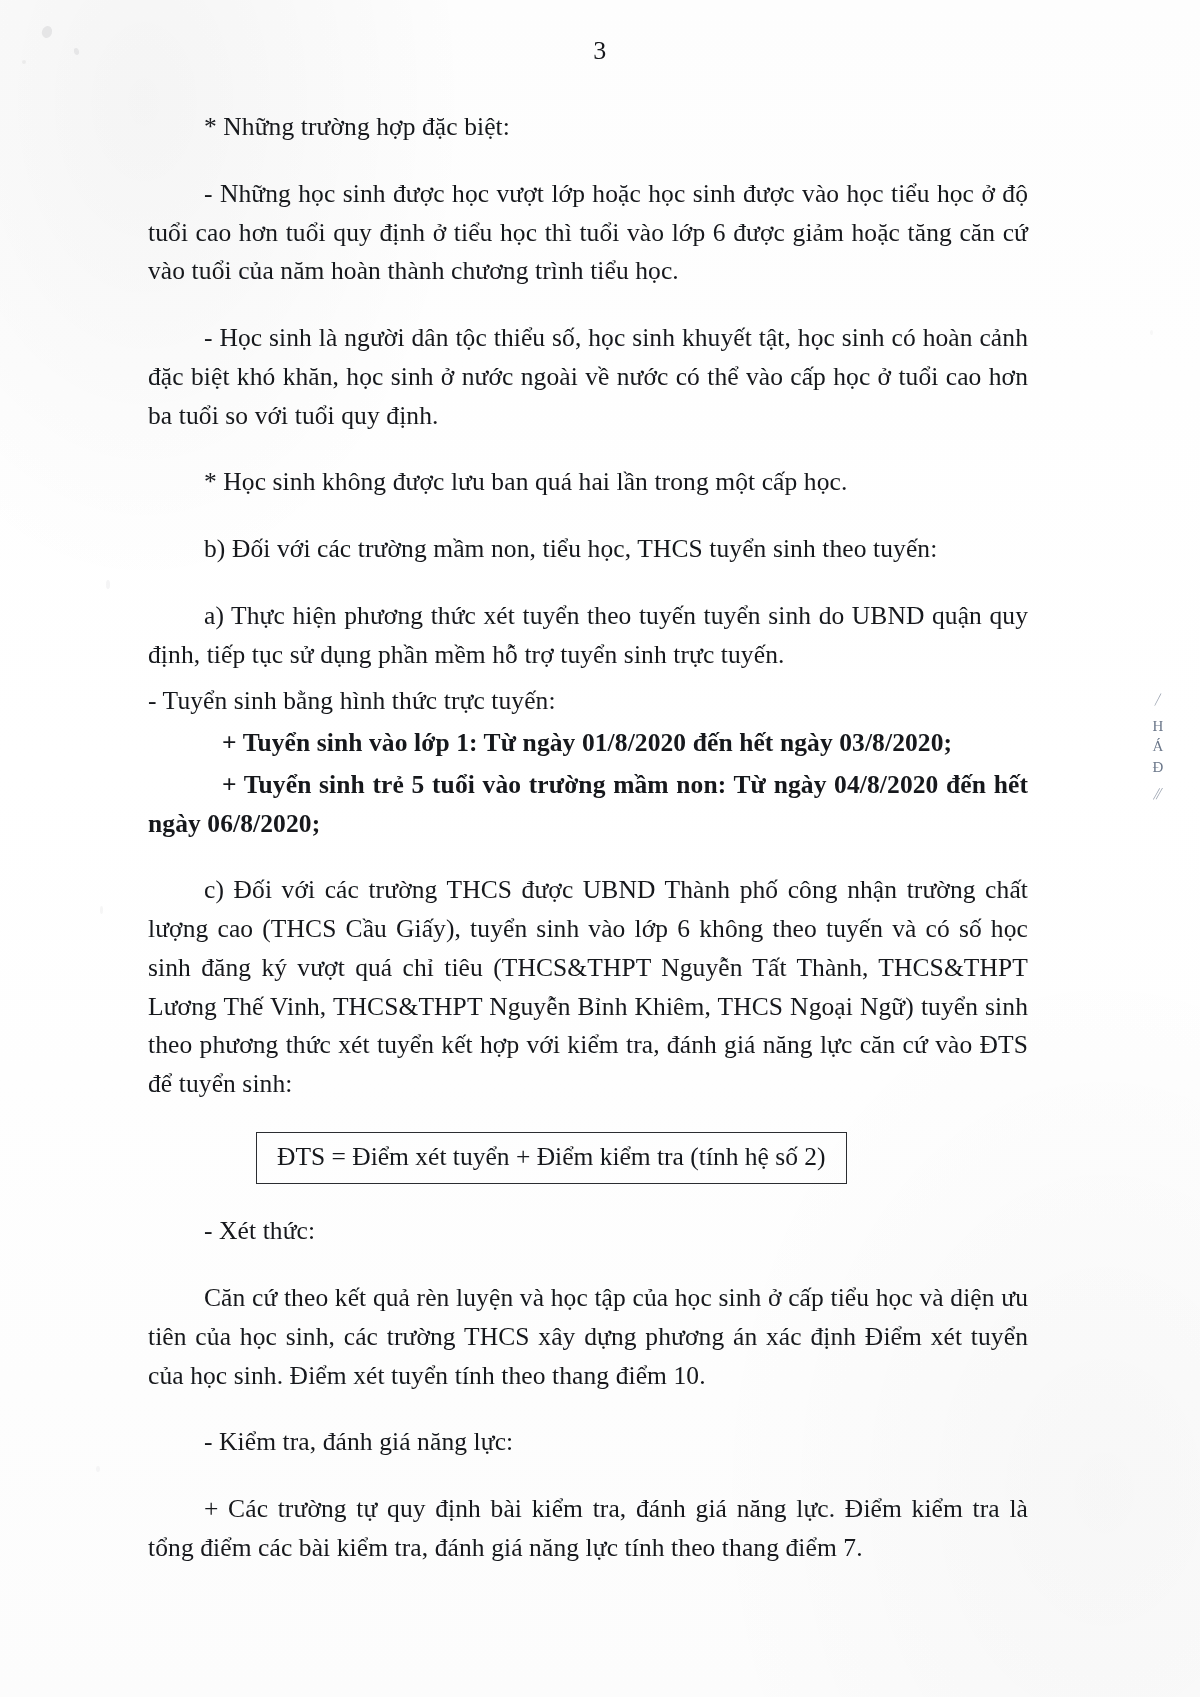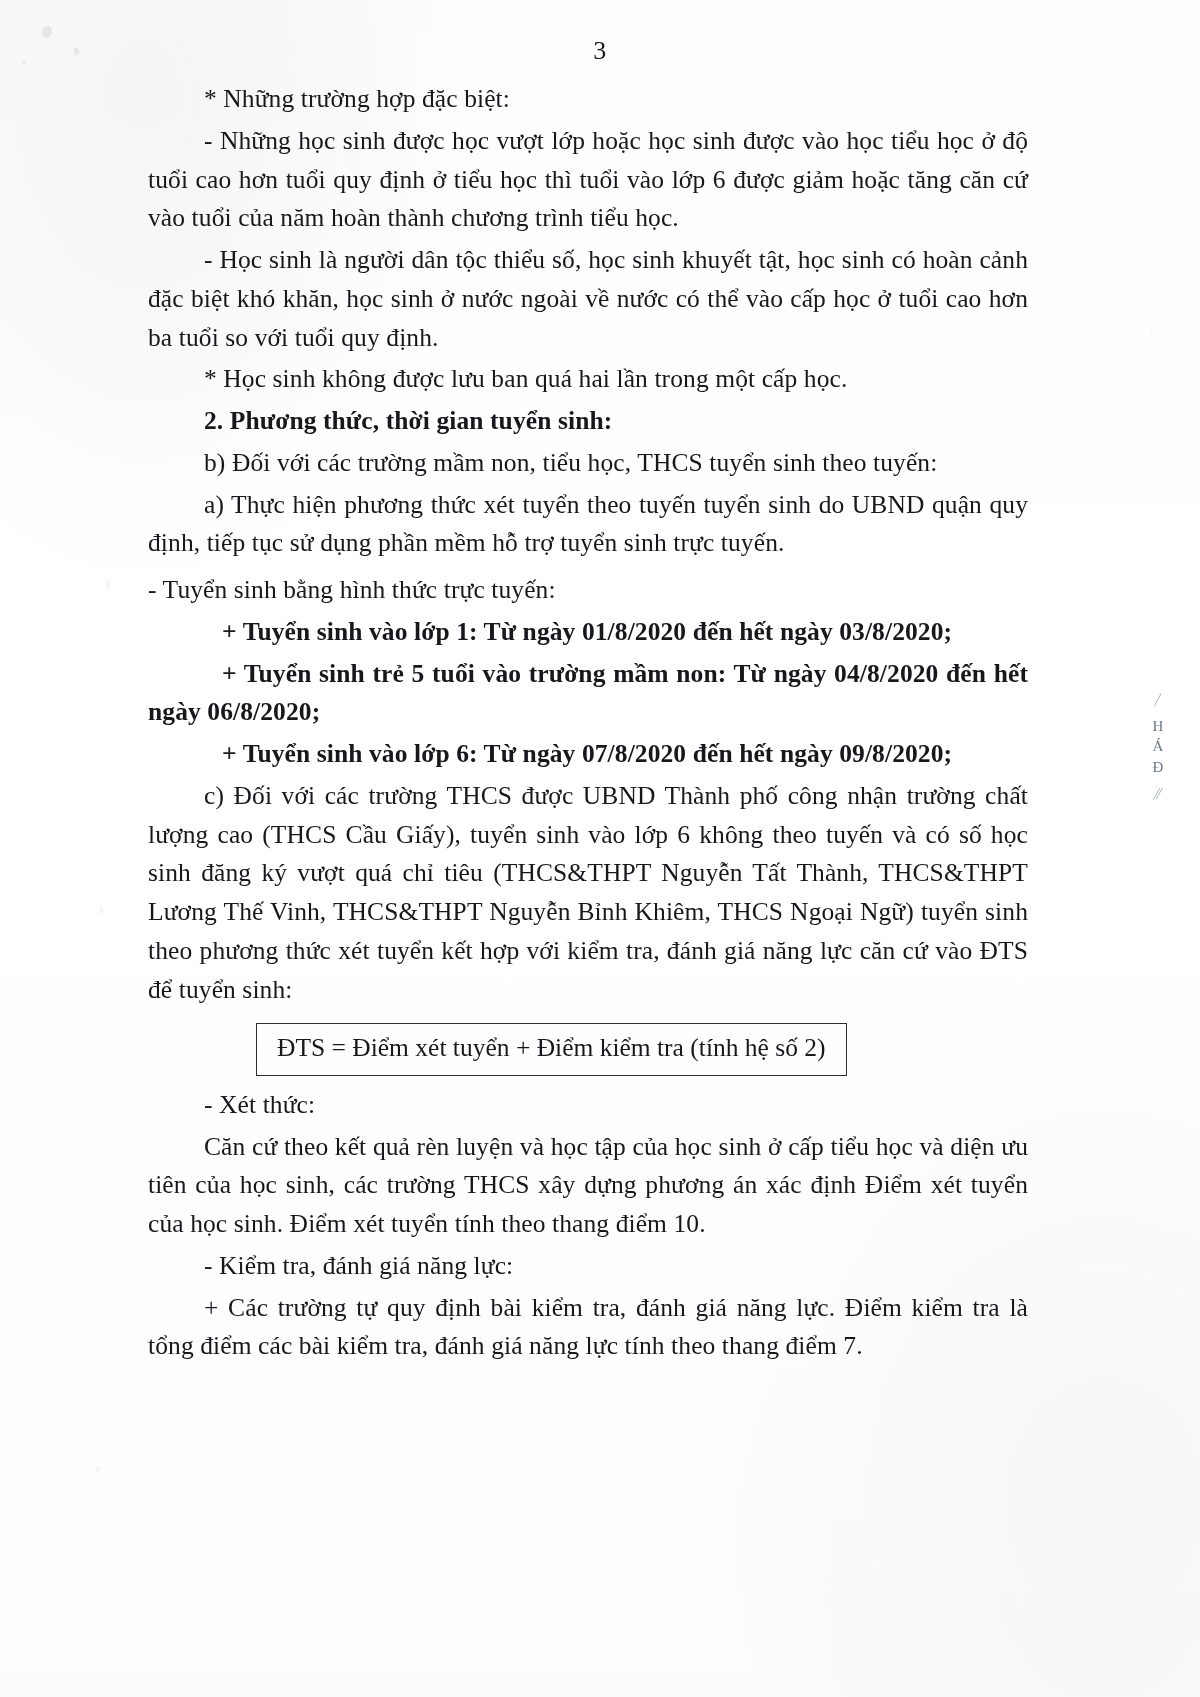--- a/index.html
+++ b/index.html
@@ -44,27 +44,27 @@
   }
 
   .para {
     font-size: 25.5px;
     line-height: 1.52;
     text-align: justify;
     text-justify: inter-word;
     margin: 0 0 3px 0;
     letter-spacing: 0.1px;
   }
-  .indent { text-indent: 56px; }
+  .indent { text-indent: 56px; margin-top: 28px; }
   .indent-plus { text-indent: 74px; font-weight: bold; }
   .noindent { text-indent: 0; margin-top: 8px; }
   .bold { font-weight: bold; }
 
   .formula-wrap {
-    margin: 14px 0 10px 0;
+    margin: 28px 0 10px 0;
     padding-left: 108px;
   }
   .formula-box {
     display: inline-block;
     border: 1.6px solid #2b2d31;
     padding: 9px 20px 11px 20px;
     font-size: 25.5px;
     line-height: 1.2;
     white-space: nowrap;
   }
@@ -128,27 +128,25 @@
   <div class="speck s7"></div>
 
   <div class="page-number">3</div>
 
   <div class="content">
 
     <p class="para indent">* Những trường hợp đặc biệt:</p>
     <p class="para indent">- Những học sinh được học vượt lớp hoặc học sinh được vào học tiểu học ở độ tuổi cao hơn tuổi quy định ở tiểu học thì tuổi vào lớp 6 được giảm hoặc tăng căn cứ vào tuổi của năm hoàn thành chương trình tiểu học.</p>
     <p class="para indent">- Học sinh là người dân tộc thiểu số, học sinh khuyết tật, học sinh có hoàn cảnh đặc biệt khó khăn, học sinh ở nước ngoài về nước có thể vào cấp học ở tuổi cao hơn ba tuổi so với tuổi quy định.</p>
     <p class="para indent">* Học sinh không được lưu ban quá hai lần trong một cấp học.</p>
-    <p class="para indent bold">2. Phương thức, thời gian tuyển sinh:</p>
     <p class="para indent">b) Đối với các trường mầm non, tiểu học, THCS tuyển sinh theo tuyến:</p>
     <p class="para indent">a) Thực hiện phương thức xét tuyển theo tuyến tuyển sinh do UBND quận quy định, tiếp tục sử dụng phần mềm hỗ trợ tuyển sinh trực tuyến.</p>
     <p class="para noindent">- Tuyển sinh bằng hình thức trực tuyến:</p>
     <p class="para indent-plus">+ Tuyển sinh vào lớp 1: Từ ngày 01/8/2020 đến hết ngày 03/8/2020;</p>
     <p class="para indent-plus">+ Tuyển sinh trẻ 5 tuổi vào trường mầm non: Từ ngày 04/8/2020 đến hết ngày 06/8/2020;</p>
-    <p class="para indent-plus">+ Tuyển sinh vào lớp 6: Từ ngày 07/8/2020 đến hết ngày 09/8/2020;</p>
     <p class="para indent">c) Đối với các trường THCS được UBND Thành phố công nhận trường chất lượng cao (THCS Cầu Giấy), tuyển sinh vào lớp 6 không theo tuyến và có số học sinh đăng ký vượt quá chỉ tiêu (THCS&amp;THPT Nguyễn Tất Thành, THCS&amp;THPT Lương Thế Vinh, THCS&amp;THPT Nguyễn Bỉnh Khiêm, THCS Ngoại Ngữ) tuyển sinh theo phương thức xét tuyển kết hợp với kiểm tra, đánh giá năng lực căn cứ vào ĐTS để tuyển sinh:</p>
 
     <div class="formula-wrap">
       <div class="formula-box">ĐTS = Điểm xét tuyển + Điểm kiểm tra (tính hệ số 2)</div>
     </div>
 
     <p class="para indent">- Xét thức:</p>
     <p class="para indent">Căn cứ theo kết quả rèn luyện và học tập của học sinh ở cấp tiểu học và diện ưu tiên của học sinh, các trường THCS xây dựng phương án xác định Điểm xét tuyển của học sinh. Điểm xét tuyển tính theo thang điểm 10.</p>
     <p class="para indent">- Kiểm tra, đánh giá năng lực:</p>
     <p class="para indent">+ Các trường tự quy định bài kiểm tra, đánh giá năng lực. Điểm kiểm tra là tổng điểm các bài kiểm tra, đánh giá năng lực tính theo thang điểm 7.</p>

